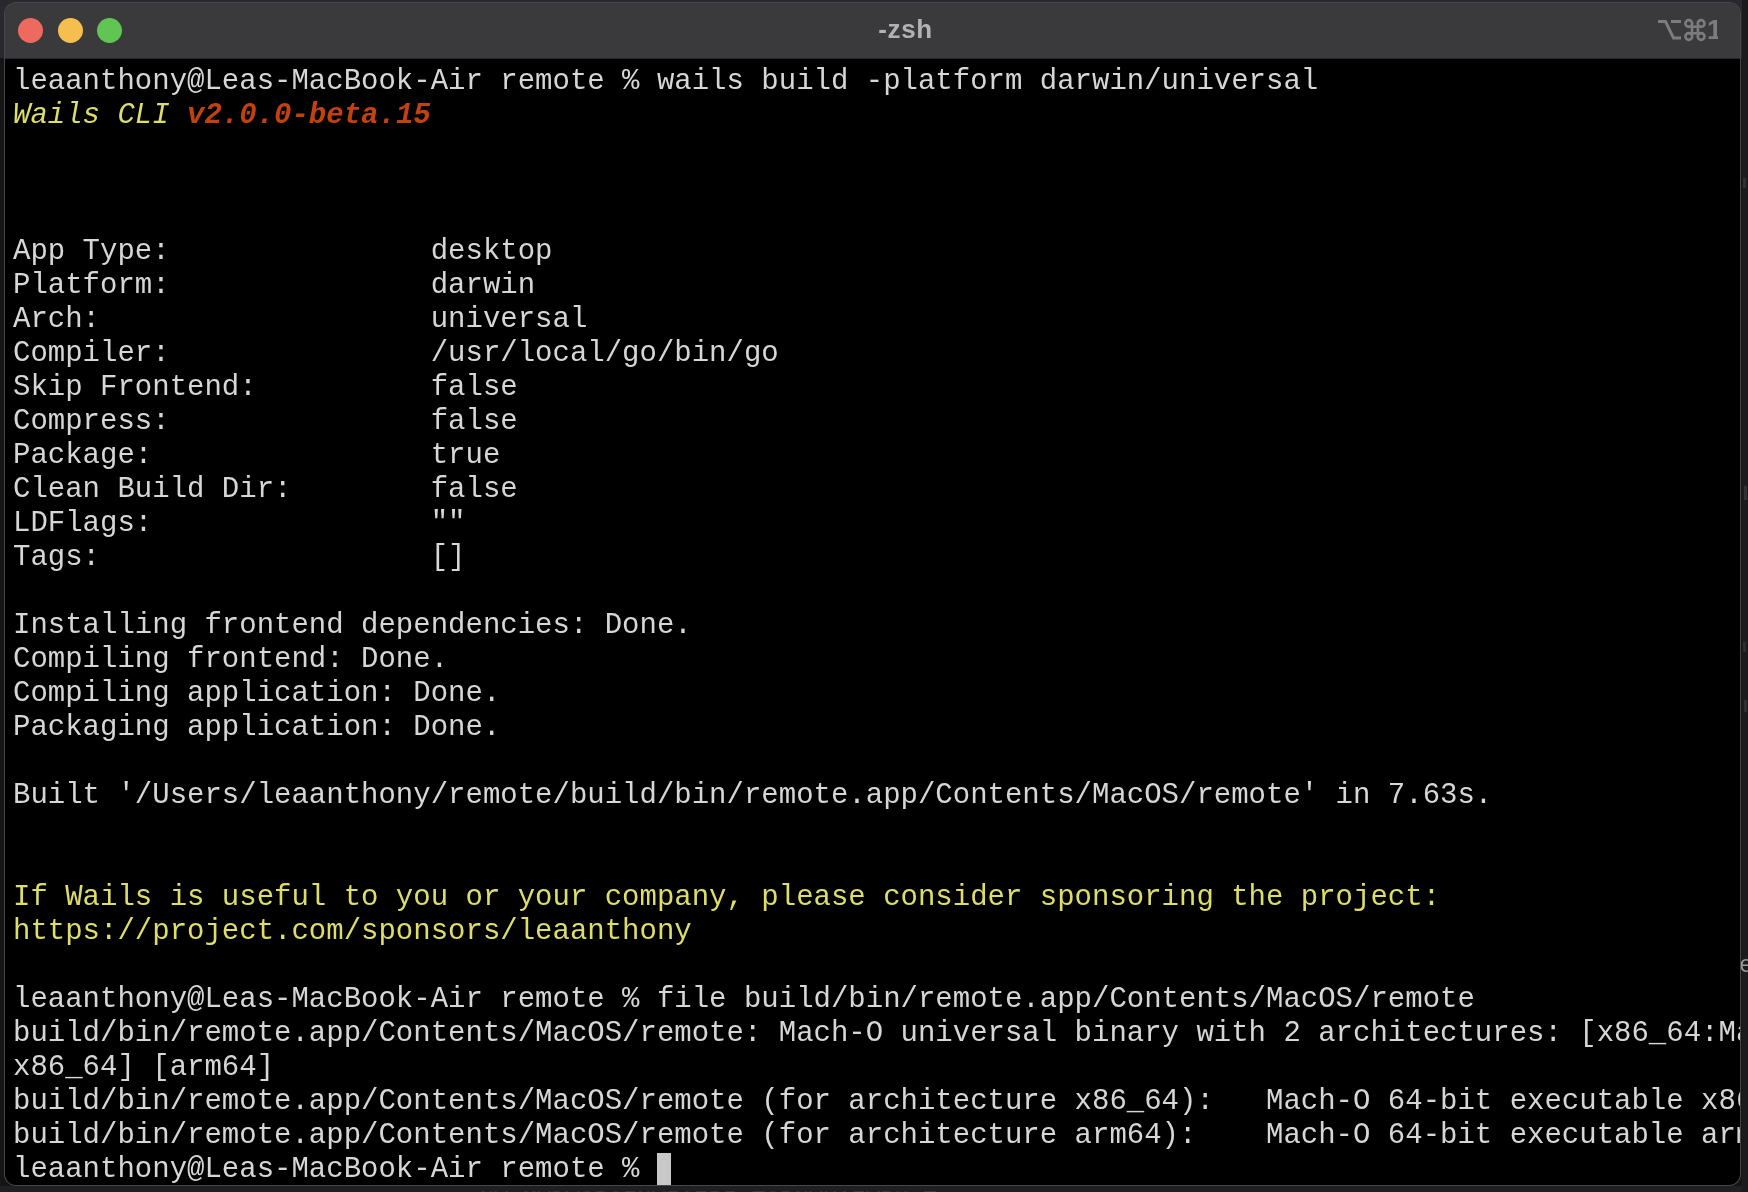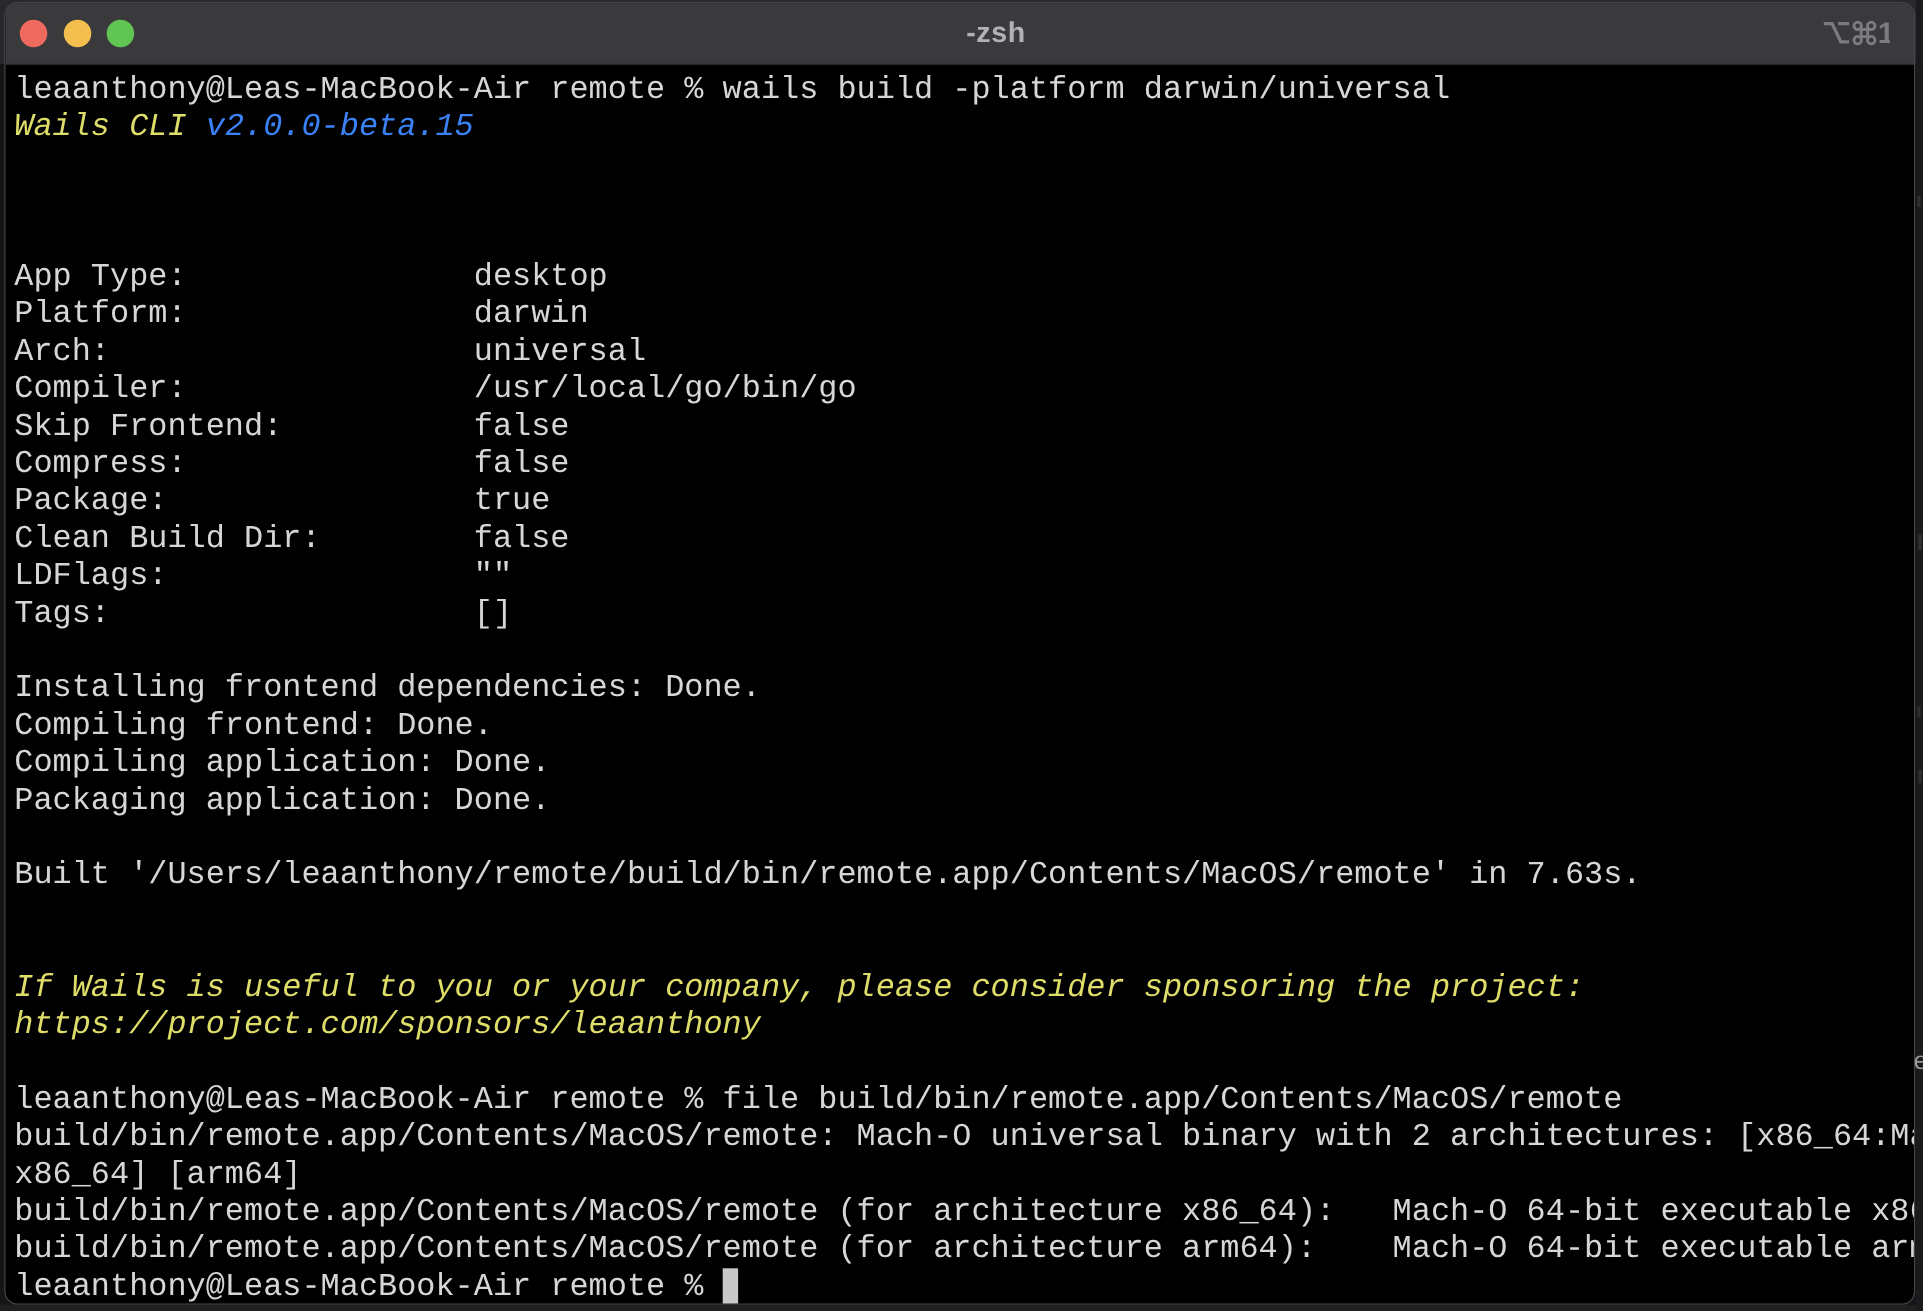--- a/index.html
+++ b/index.html
@@ -16,22 +16,22 @@
 .titlebar { position:absolute; left:0; top:0; width:100%; height:56px; background:#3a3a3c;
   border-bottom:1px solid #282828; }
 .dot { position:absolute; top:15px; width:25px; height:25px; border-radius:50%; }
 .dot.red { left:13px; background:#ee6a5f; }
 .dot.yel { left:53px; background:#f5bf4f; }
 .dot.grn { left:92px; background:#61c554; }
 .title { position:absolute; top:11px; letter-spacing:0.6px; left:0; width:100%; text-align:center; font-weight:bold; font-size:26px; color:#b2b2b4;margin-left:33px; }
 .keys { position:absolute; top:12px; right:22px; height:30px; color:#87878a; }
 .term { position:absolute; left:8px; top:62px; font-family:"Liberation Mono", monospace;
   font-size:29px; line-height:34px; color:#d6d6d6; white-space:pre; }
-.y { color:#dedd6a;font-style:italic; }
-.r { color:#3b82f6; }
+.y { color:#dedd6a; }
+.r { color:#c2410c;font-weight:bold; }
 .i { font-style:italic; }
 .cur { display:inline-block; width:14px; height:33px; background:#c8c8c8; vertical-align:top; }
 .bge { position:absolute; left:1739px; top:953px; color:#9a9a9c; font-family:"Liberation Mono",monospace; font-size:23px; }
 </style>
 </head>
 <body>
 <div class="desktop"></div>
 <div class="topband"></div>
 <div class="bstrip">
     <span class="t">NV MVDWCROFNVIAERI TQBNVKAEWRH T</span>

